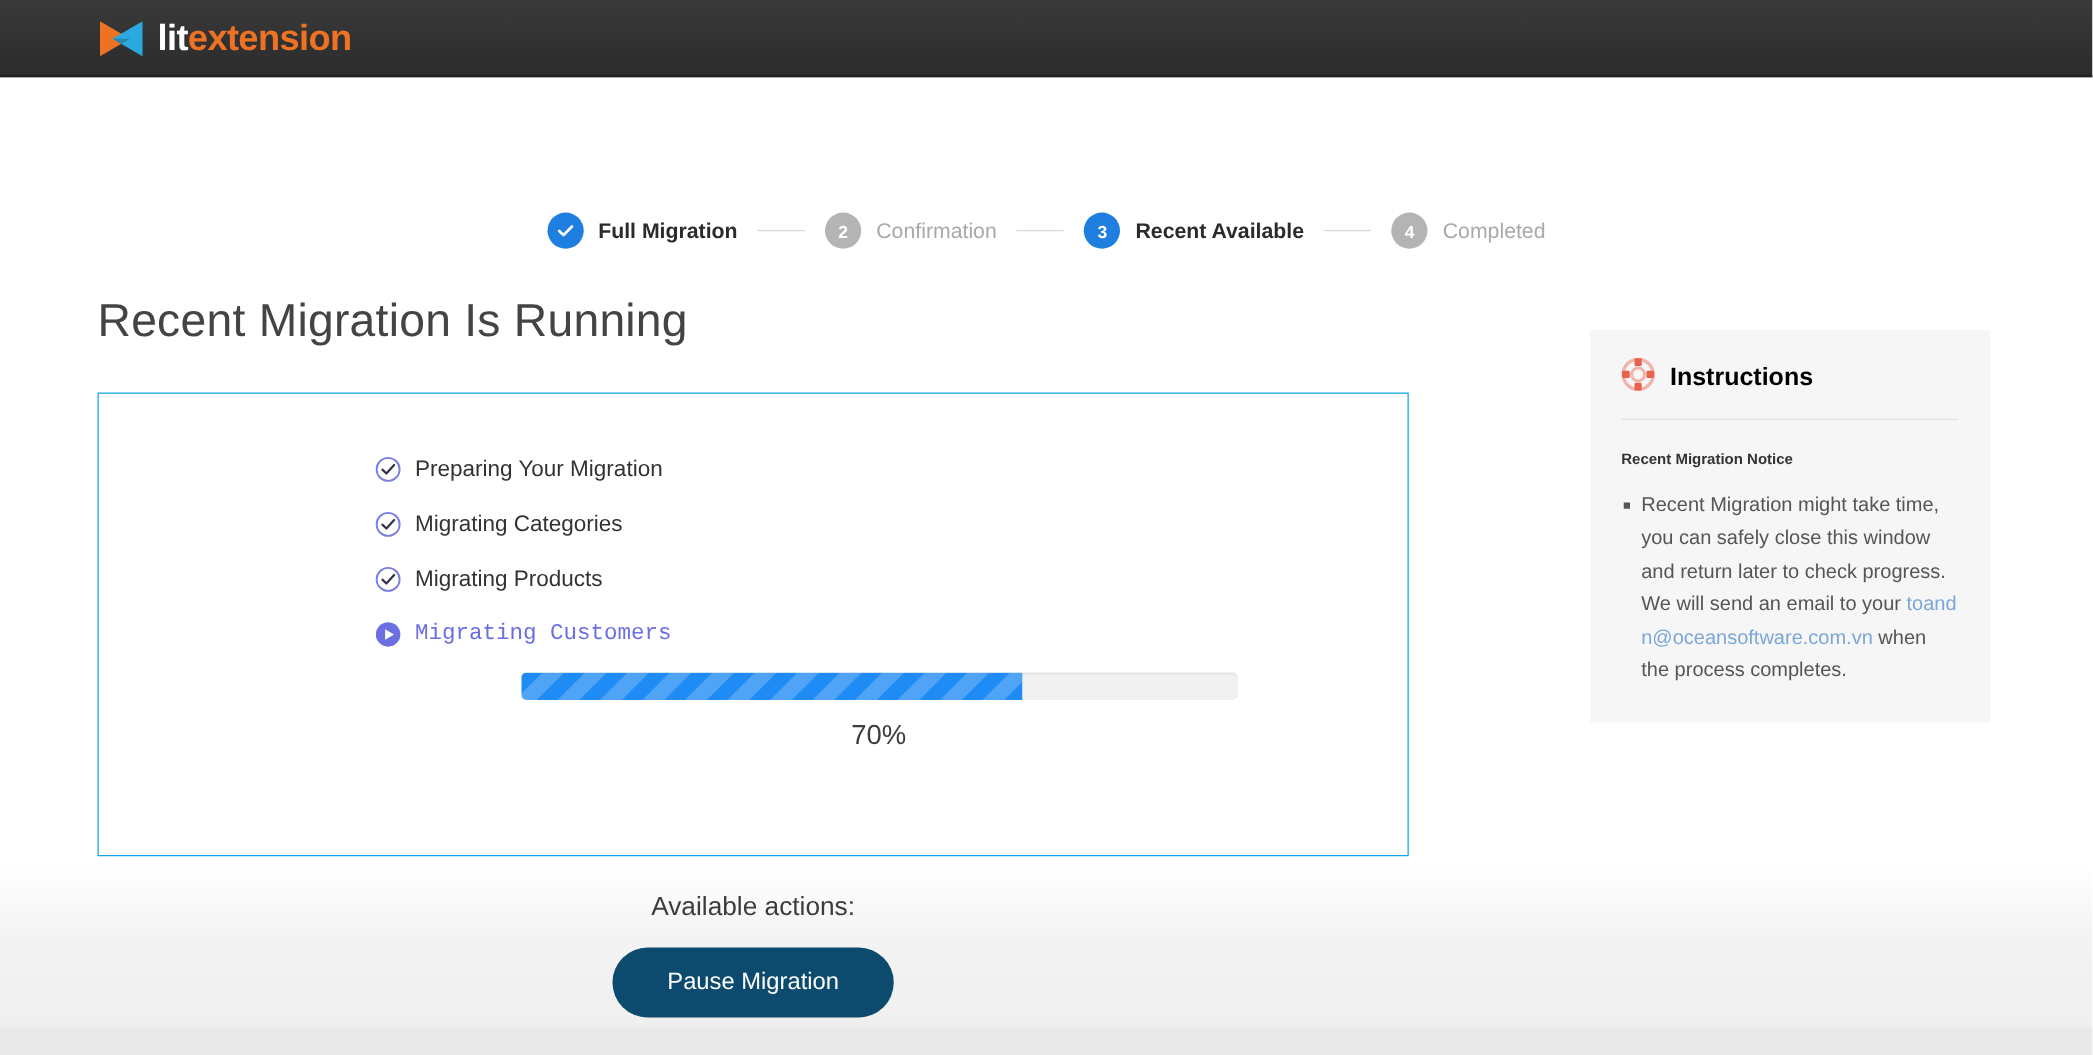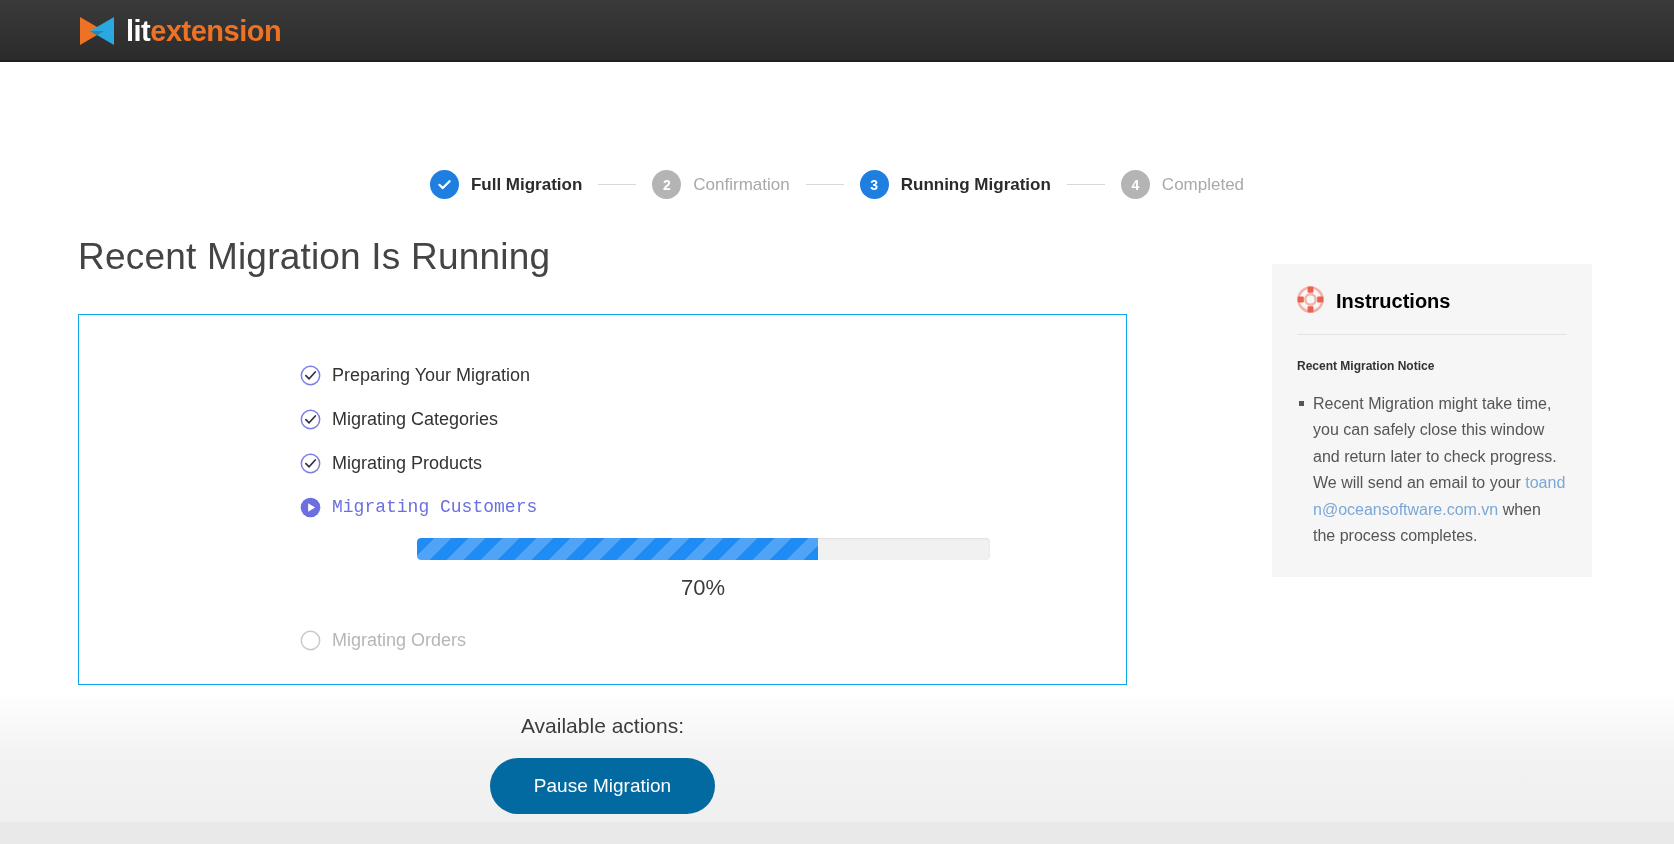--- a/index.html
+++ b/index.html
@@ -217,21 +217,21 @@
     width: 1049px;
     text-align: center;
   }
   .actions-label {
     font-size: 21px;
     color: #3c3c3c;
     margin-bottom: 20px;
   }
   .pause-btn {
     display: inline-block;
-    background: #0369a1;
+    background: #0c4a6e;
     color: #ffffff;
     font-size: 19px;
     border: none;
     border-radius: 30px;
     padding: 17px 44px;
     cursor: pointer;
     font-family: "Liberation Sans", sans-serif;
   }
 
   
@@ -323,21 +323,21 @@
 
     <div class="step">
       <span class="step-bullet todo">2</span>
       <span class="step-label muted">Confirmation</span>
     </div>
 
     <span class="step-sep"></span>
 
     <div class="step">
       <span class="step-bullet active">3</span>
-      <span class="step-label strong">Running Migration</span>
+      <span class="step-label strong">Recent Available</span>
     </div>
 
     <span class="step-sep"></span>
 
     <div class="step">
       <span class="step-bullet todo">4</span>
       <span class="step-label muted">Completed</span>
     </div>
   </div>
 
@@ -386,28 +386,20 @@
         <span class="task-text active">Migrating Customers</span>
       </div>
 
       <div class="progress-row">
         <div class="progress-track">
           <div class="progress-fill" id="progress-fill" style="width: 70%; background-color: rgb(31, 139, 245);"></div>
         </div>
         <span class="progress-pct">70%</span>
       </div>
 
-      <div class="task-row">
-        <span class="task-icon">
-          <svg width="21" height="21" viewBox="0 0 21 21">
-            <circle cx="10.5" cy="10.5" r="9.2" fill="none" stroke="#c9c9c9" stroke-width="1.5"></circle>
-          </svg>
-        </span>
-        <span class="task-text pending">Migrating Orders</span>
-      </div>
 
 
     </div>
   </div>
 
   <div class="actions">
     <div class="actions-label">Available actions:</div>
     <button class="pause-btn">Pause Migration</button>
   </div>
 

